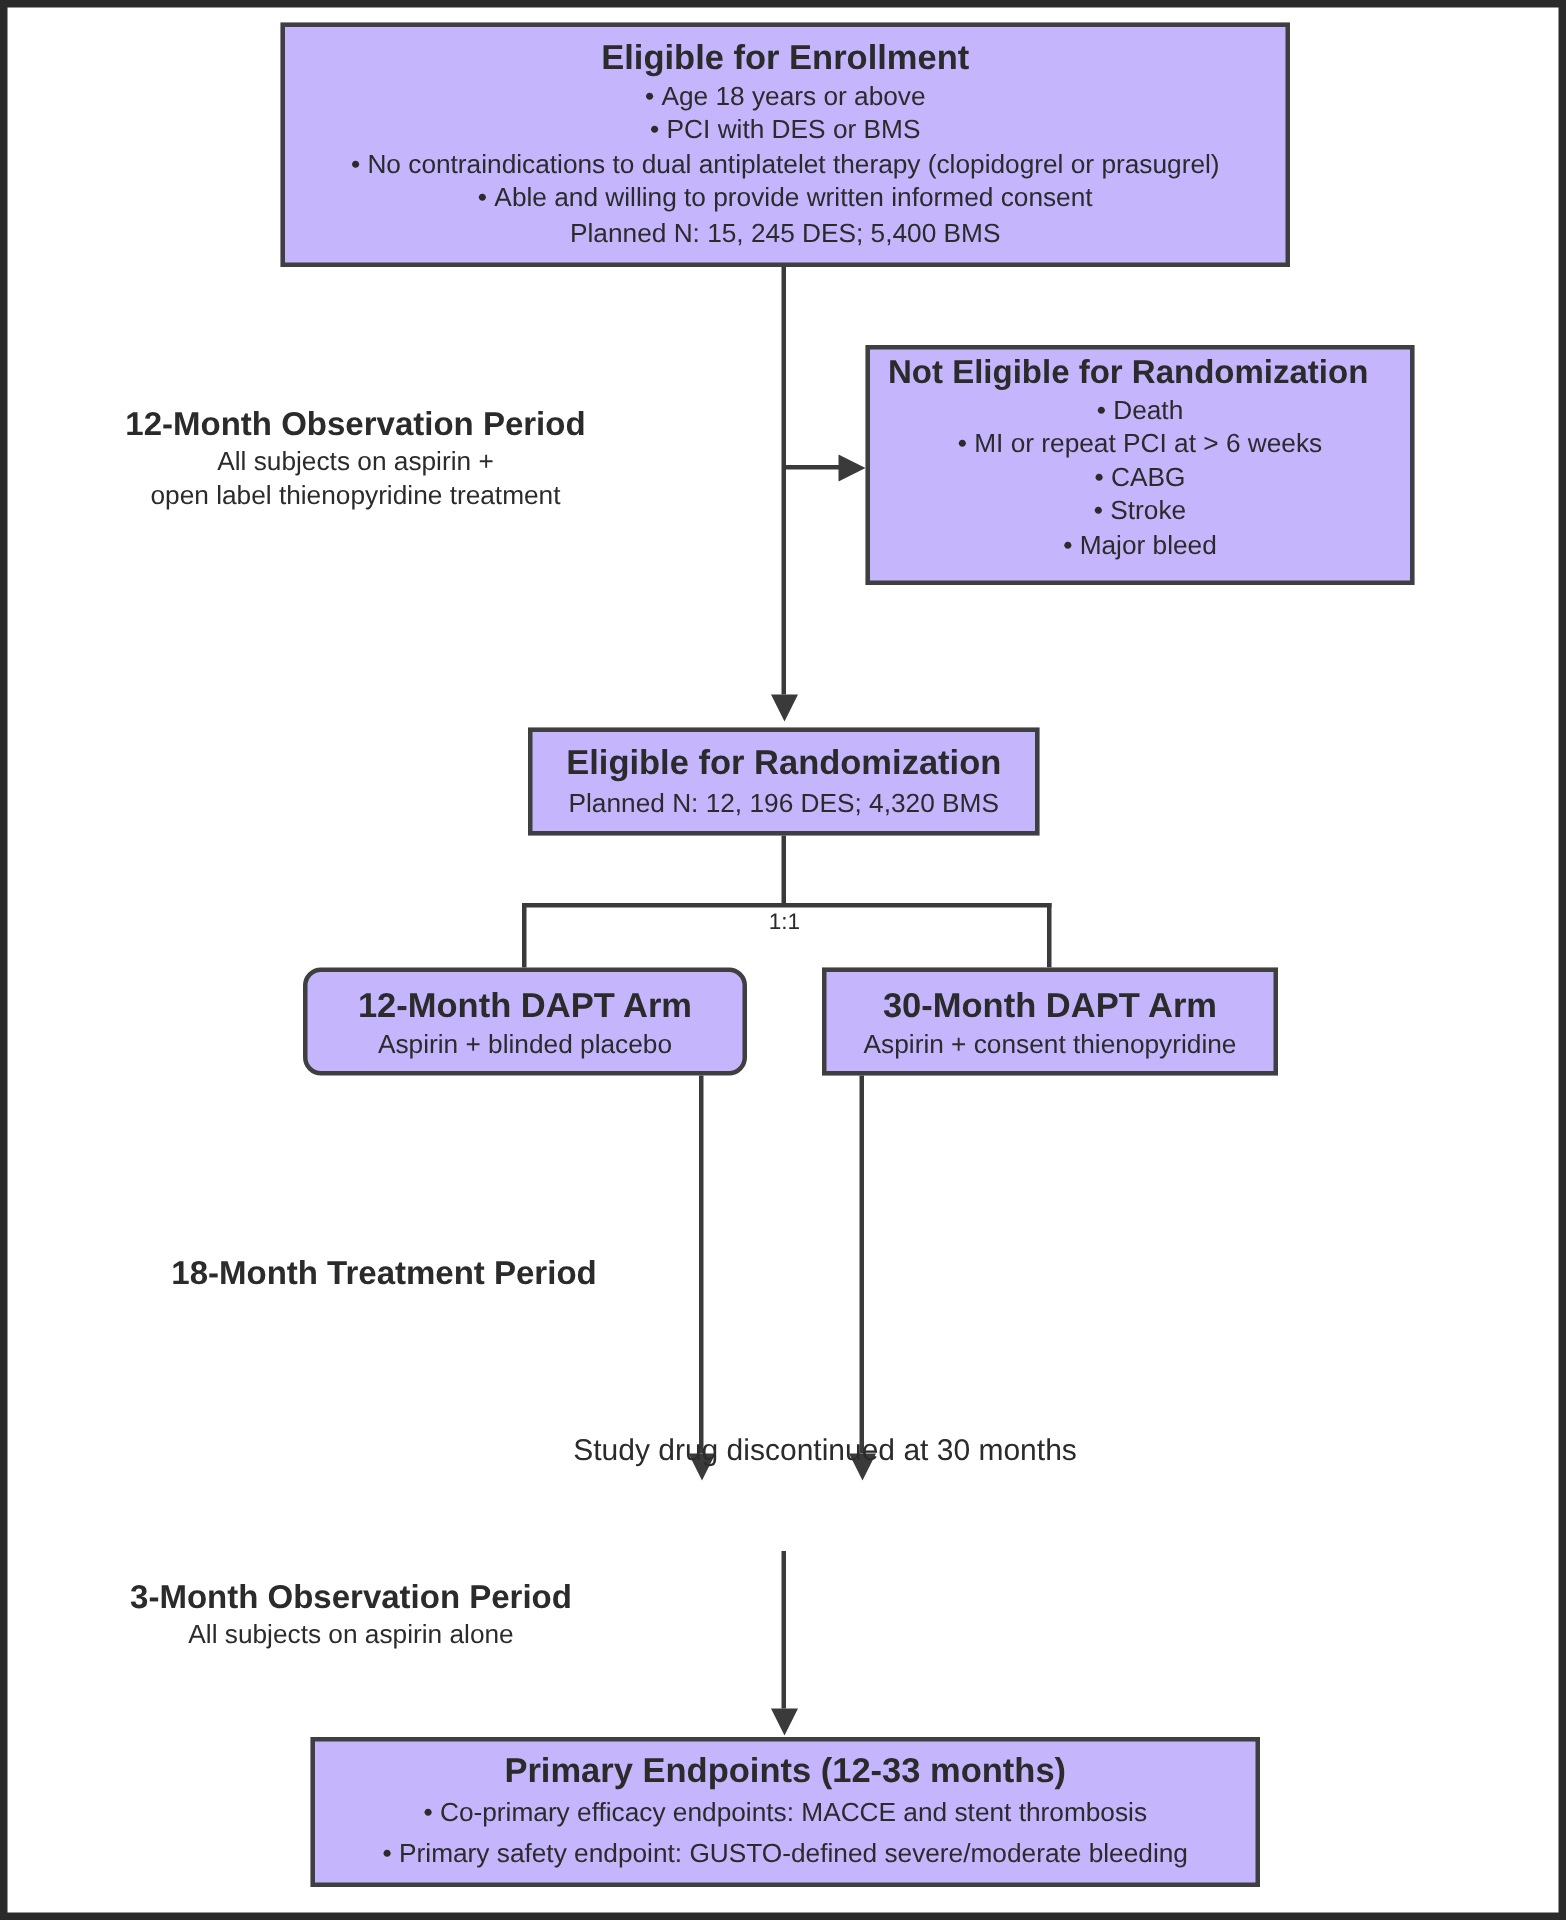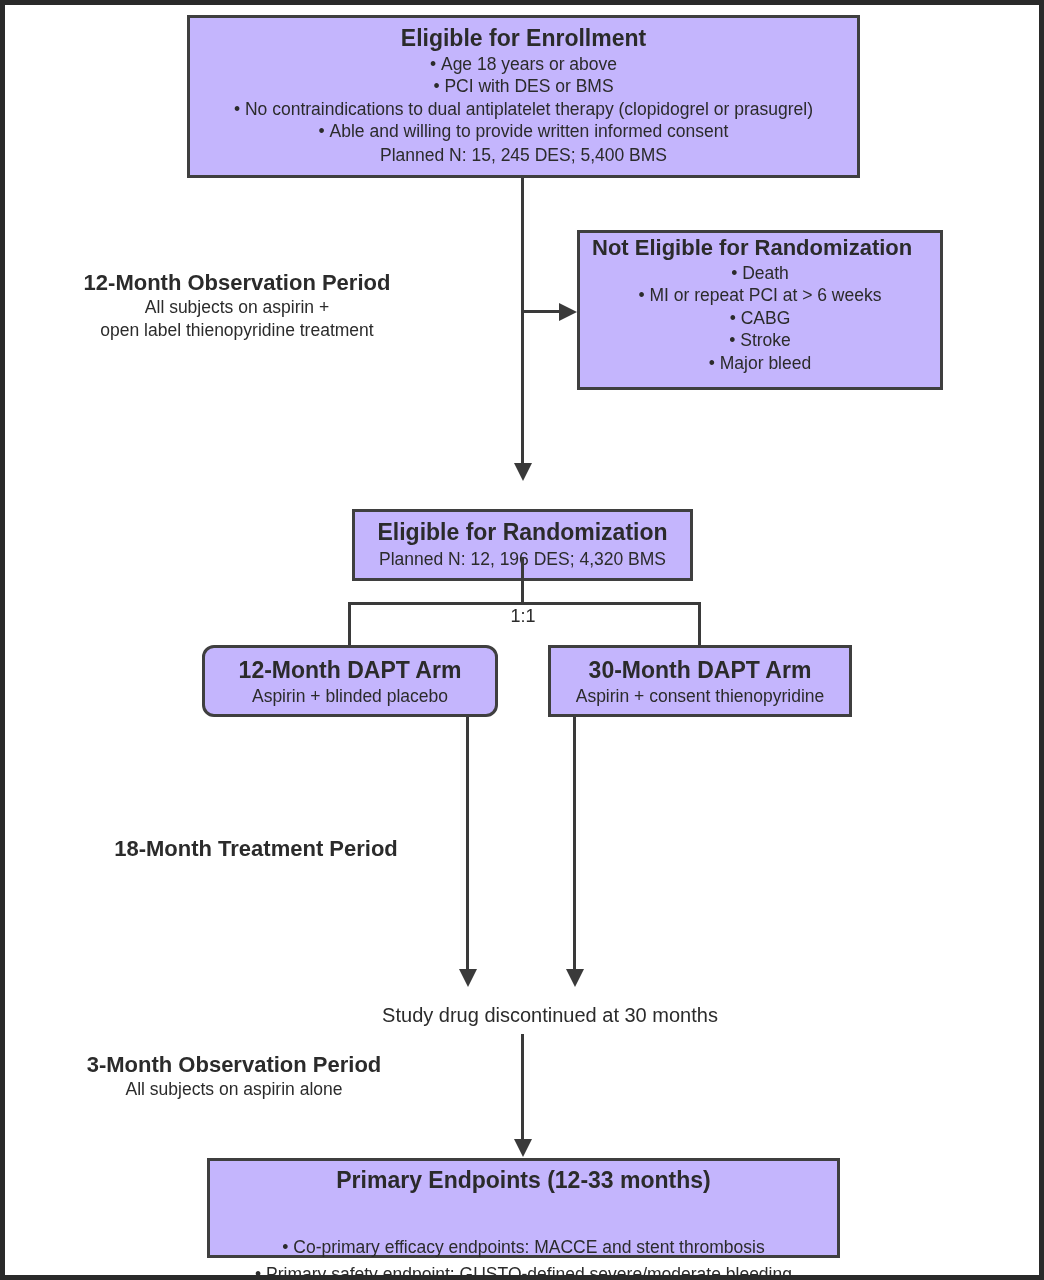--- a/index.html
+++ b/index.html
@@ -26,21 +26,21 @@
   .arrow-down{width:0;height:0;border-left:9px solid transparent;border-right:9px solid transparent;border-top:18px solid var(--line);}
   .arrow-right{width:0;height:0;border-top:9px solid transparent;border-bottom:9px solid transparent;border-left:18px solid var(--line);}
   .box-title{font-weight:bold;font-size:23px;text-align:center;line-height:1.25;}
   .box-title.left{text-align:left;}
   .section-title{font-weight:bold;font-size:22px;line-height:1.2;}
   .sub{font-size:17.5px;line-height:23px;}
   .bullet{font-size:17.5px;line-height:22.5px;text-align:center;}
   .bullet::before{content:"\2022\00a0";}
   .planned{font-size:17.5px;text-align:center;margin-top:2px;}
   .center{text-align:center;}
-  .ratio{font-size:18px;text-align:center;}
+  .ratio{font-size:15px;text-align:center;}
   .discontinued{font-size:20px;text-align:center;}
 </style>
 </head>
 <body>
 
 <div class="stage">
 
   <div class="abs box" style="left:187px;top:15px;width:673px;height:163px;padding:6px 10px;">
     <div class="box-title">Eligible for Enrollment</div>
     <div class="bullet">Age 18 years or above</div>
@@ -64,21 +64,21 @@
 
   <div class="abs box" style="left:577px;top:230px;width:366px;height:160px;padding:1px 12px;">
     <div class="box-title left" style="font-size:22px;">Not Eligible for Randomization</div>
     <div class="bullet">Death</div>
     <div class="bullet">MI or repeat PCI at &gt; 6 weeks</div>
     <div class="bullet">CABG</div>
     <div class="bullet">Stroke</div>
     <div class="bullet">Major bleed</div>
   </div>
 
-  <div class="abs box" style="left:352px;top:485px;width:341px;height:72px;padding:6px 8px;margin-top:24px;">
+  <div class="abs box" style="left:352px;top:485px;width:341px;height:72px;padding:6px 8px;">
     <div class="box-title">Eligible for Randomization</div>
     <div class="planned">Planned N: 12, 196 DES; 4,320 BMS</div>
   </div>
 
   <div class="abs vline" style="left:521px;top:557px;height:45px;"></div>
   <div class="abs hline" style="left:348px;top:602px;width:353px;"></div>
   <div class="abs vline" style="left:348px;top:602px;height:43px;"></div>
   <div class="abs vline" style="left:698px;top:602px;height:43px;"></div>
   <div class="abs ratio" style="left:473px;top:606px;width:100px;">1:1</div>
 
@@ -94,30 +94,30 @@
 
   <div class="abs center" style="left:76px;top:836px;width:360px;">
     <div class="section-title">18-Month Treatment Period</div>
   </div>
 
   <div class="abs vline" style="left:466px;top:717px;height:252px;"></div>
   <div class="abs arrow-down" style="left:459px;top:969px;"></div>
   <div class="abs vline" style="left:573px;top:717px;height:252px;"></div>
   <div class="abs arrow-down" style="left:566px;top:969px;"></div>
 
-  <div class="abs discontinued" style="left:300px;top:1004px;width:500px;">Study drug discontinued at 30 months</div>
+  <div class="abs discontinued" style="left:300px;top:956px;width:500px;">Study drug discontinued at 30 months</div>
 
   <div class="abs center" style="left:58px;top:1052px;width:352px;">
     <div class="section-title">3-Month Observation Period</div>
     <div class="sub">All subjects on aspirin alone</div>
   </div>
 
   <div class="abs vline" style="left:521px;top:1034px;height:105px;"></div>
   <div class="abs arrow-down" style="left:514px;top:1139px;"></div>
 
   <div class="abs box" style="left:207px;top:1158px;width:633px;height:100px;padding:5px 14px;">
     <div class="box-title">Primary Endpoints (12-33 months)</div>
-    <div class="bullet" style="line-height:27px;margin-top:39px;">Co-primary efficacy endpoints: MACCE and stent thrombosis</div>
+    <div class="bullet" style="line-height:27px;">Co-primary efficacy endpoints: MACCE and stent thrombosis</div>
     <div class="bullet" style="line-height:27px;">Primary safety endpoint: GUSTO-defined severe/moderate bleeding</div>
   </div>
 
   <div class="frame"></div>
 </div>
 
 </body></html>

